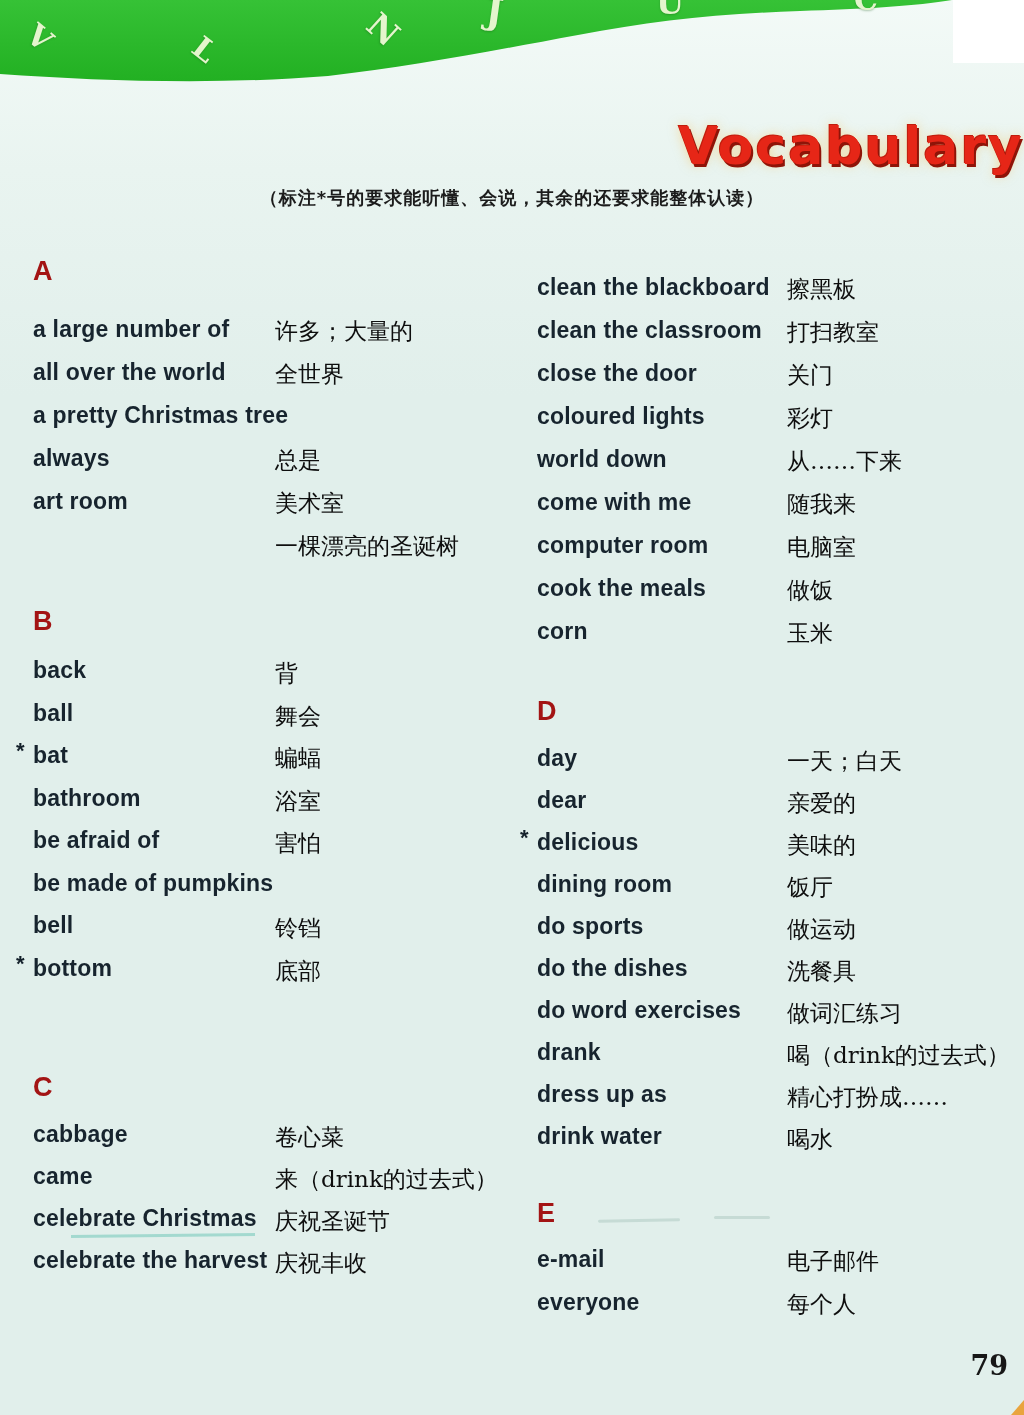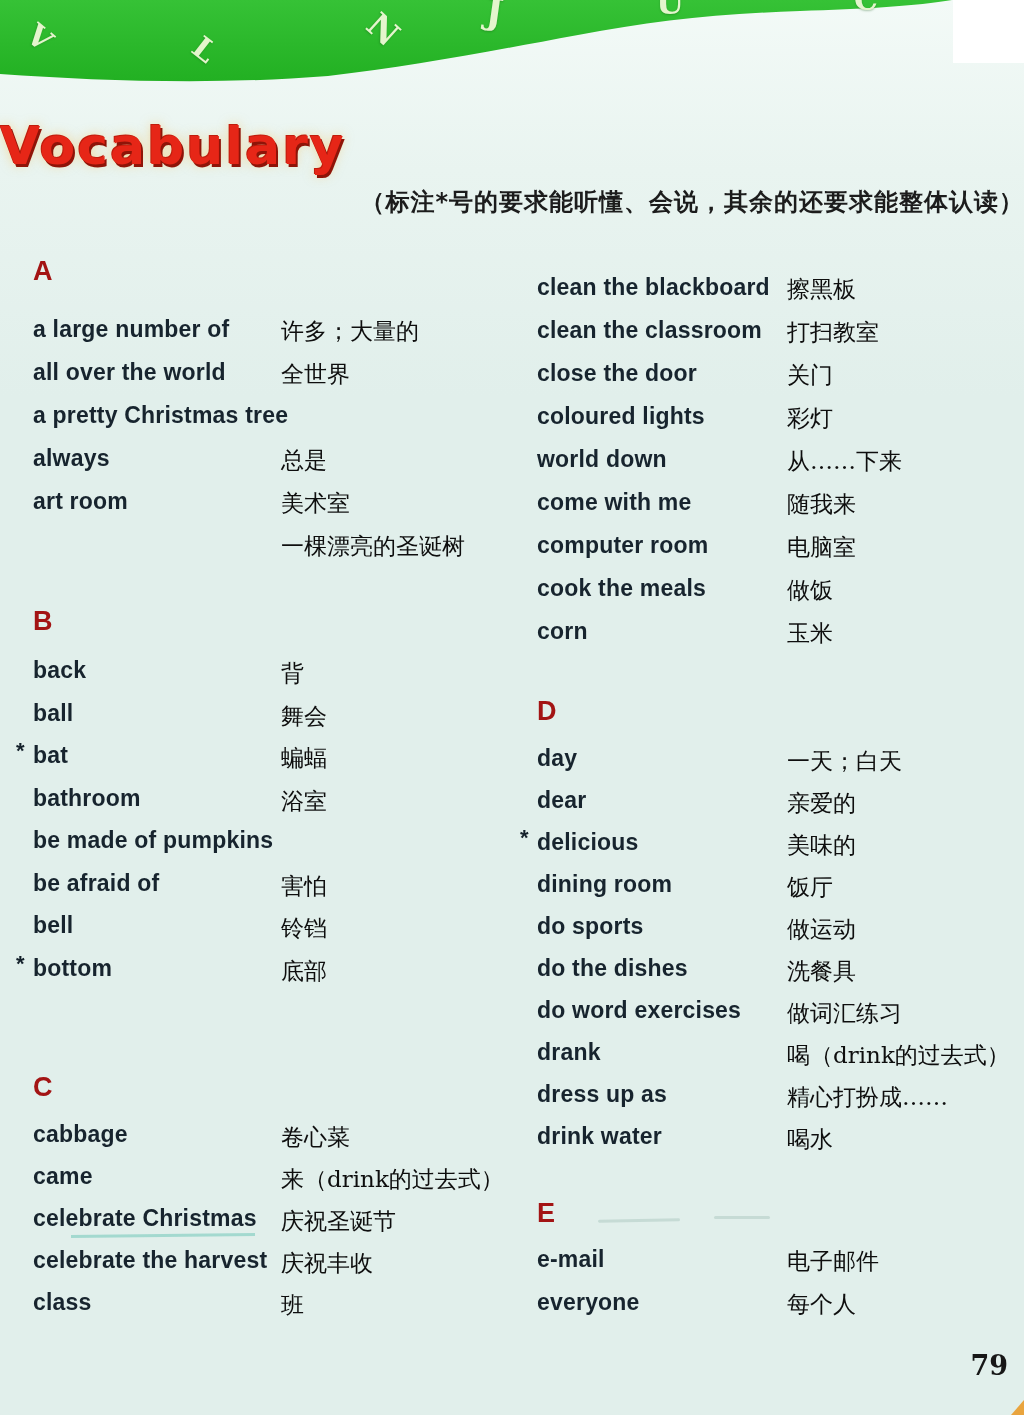--- a/index.html
+++ b/index.html
@@ -8,48 +8,48 @@
     background:linear-gradient(180deg,#f3faf7 0%,#e9f4f0 12%,#e1efeb 28%,#e1efeb 100%);
     font-family:"Liberation Sans",sans-serif;
   }
   .banner-svg{position:absolute;top:0;left:0;display:block;}
   .banner-letter{
     position:absolute;font-family:"DejaVu Serif",serif;font-weight:bold;
     color:#e4f5cd;text-shadow:0 1px 2px rgba(20,90,20,.35);
   }
   .white-patch{position:absolute;left:953px;top:0;width:71px;height:63px;background:#ffffff;}
   .page-title{
-    position:absolute;top:116px;left:0;width:100%;margin:0;text-align:left;
+    position:absolute;top:116px;left:0;width:100%;margin:0;text-align:right;
     font:bold 52px "DejaVu Sans",sans-serif;letter-spacing:2px;color:#e62617;
     text-shadow:2px 3px 0 #8f1408, -1px -1px 0 #c01d0d, 0 0 12px rgba(248,186,62,.5);
   }
   .page-subtitle{
-    position:absolute;top:186px;left:0;width:100%;text-align:right;
-    font-weight:bold;font-size:24px;color:#1c1c1c;
+    position:absolute;top:186px;left:0;width:100%;text-align:center;
+    font-weight:bold;font-size:18px;color:#1c1c1c;
     font-family:"DejaVu Sans","Liberation Sans",sans-serif;letter-spacing:1px;
   }
   .col{position:absolute;inset:0;}
   .sec{position:absolute;width:500px;}
   .sec.left{left:33px;}
   .sec.right{left:537px;}
   .sec-l0{top:256px}.sec-l1{top:606px}.sec-l2{top:1072px}
   .sec-r0{top:268px}.sec-r1{top:696px}.sec-r2{top:1198px}
   .letter{height:40px;line-height:40px;font:bold 27px "Liberation Sans",sans-serif;color:#a31414;}
   .sec-l0 .letter{margin-bottom:14px}
   .sec-l1 .letter{margin-bottom:6px}
   .sec-l2 .letter{margin-bottom:4px}
   .sec-r1 .letter{margin-bottom:4px}
   .sec-r2 .letter{margin-bottom:2px}
   .row{position:relative;height:43px;line-height:43px;white-space:nowrap;}
   .sec-l1 .row{height:42.5px;line-height:42.5px}
   .sec-l2 .row,.sec-r1 .row{height:42px;line-height:42px}
   .word{font:bold 23px "Liberation Sans",sans-serif;color:#17242e;letter-spacing:.2px;}
   .star{position:absolute;left:-17px;top:1px;font:bold 22px "Liberation Sans",sans-serif;color:#14212b;}
   .meaning{
-    position:absolute;left:248px;top:0;font-size:23px;color:#0e0e0e;
+    position:absolute;left:242px;top:0;font-size:23px;color:#0e0e0e;
     font-family:"DejaVu Serif","Liberation Serif",serif;
   }
   .sec.right .meaning{left:250px;}
   .uline{position:absolute;left:38px;bottom:5px;width:184px;height:3px;background:#8ed2c5;opacity:.75;transform:rotate(-.6deg);}
   .dash{position:absolute;height:3px;background:#c6dbd5;border-radius:2px;}
   .dash-1{left:598px;top:1219px;width:82px;transform:rotate(-1deg);}
   .dash-2{left:714px;top:1216px;width:56px;}
   .page-number{
     position:absolute;right:16px;top:1350px;
     font:bold 27px "DejaVu Serif","Liberation Serif",serif;color:#171717;
@@ -99,32 +99,31 @@
         <div class="row"><span class="word">always</span><span class="meaning">总是</span></div>
         <div class="row"><span class="word">art room</span><span class="meaning">美术室</span></div>
         <div class="row"><span class="word"></span><span class="meaning">一棵漂亮的圣诞树</span></div>
       </div>
       <div class="sec left sec-l1">
         <div class="letter">B</div>
         <div class="row"><span class="word">back</span><span class="meaning">背</span></div>
         <div class="row"><span class="word">ball</span><span class="meaning">舞会</span></div>
         <div class="row"><span class="star">*</span><span class="word">bat</span><span class="meaning">蝙蝠</span></div>
         <div class="row"><span class="word">bathroom</span><span class="meaning">浴室</span></div>
+        <div class="row"><span class="word">be afraid of</span><span class="meaning">害怕</span></div>
         <div class="row"><span class="word">be made of pumpkins</span><span class="meaning"></span></div>
-        <div class="row"><span class="word">be afraid of</span><span class="meaning">害怕</span></div>
         <div class="row"><span class="word">bell</span><span class="meaning">铃铛</span></div>
         <div class="row"><span class="star">*</span><span class="word">bottom</span><span class="meaning">底部</span></div>
       </div>
       <div class="sec left sec-l2">
         <div class="letter">C</div>
         <div class="row"><span class="word">cabbage</span><span class="meaning">卷心菜</span></div>
         <div class="row"><span class="word">came</span><span class="meaning">来（drink的过去式）</span></div>
         <div class="row"><span class="word">celebrate Christmas</span><span class="meaning">庆祝圣诞节</span><i class="uline"></i></div>
         <div class="row"><span class="word">celebrate the harvest</span><span class="meaning">庆祝丰收</span></div>
-        <div class="row"><span class="word">class</span><span class="meaning">班</span></div>
       </div>
     </div>
   <div class="col" id="col-right">
       <div class="sec right sec-r0">
         <div class="row"><span class="word">clean the blackboard</span><span class="meaning">擦黑板</span></div>
         <div class="row"><span class="word">clean the classroom</span><span class="meaning">打扫教室</span></div>
         <div class="row"><span class="word">close the door</span><span class="meaning">关门</span></div>
         <div class="row"><span class="word">coloured lights</span><span class="meaning">彩灯</span></div>
         <div class="row"><span class="word">world down</span><span class="meaning">从……下来</span></div>
         <div class="row"><span class="word">come with me</span><span class="meaning">随我来</span></div>

